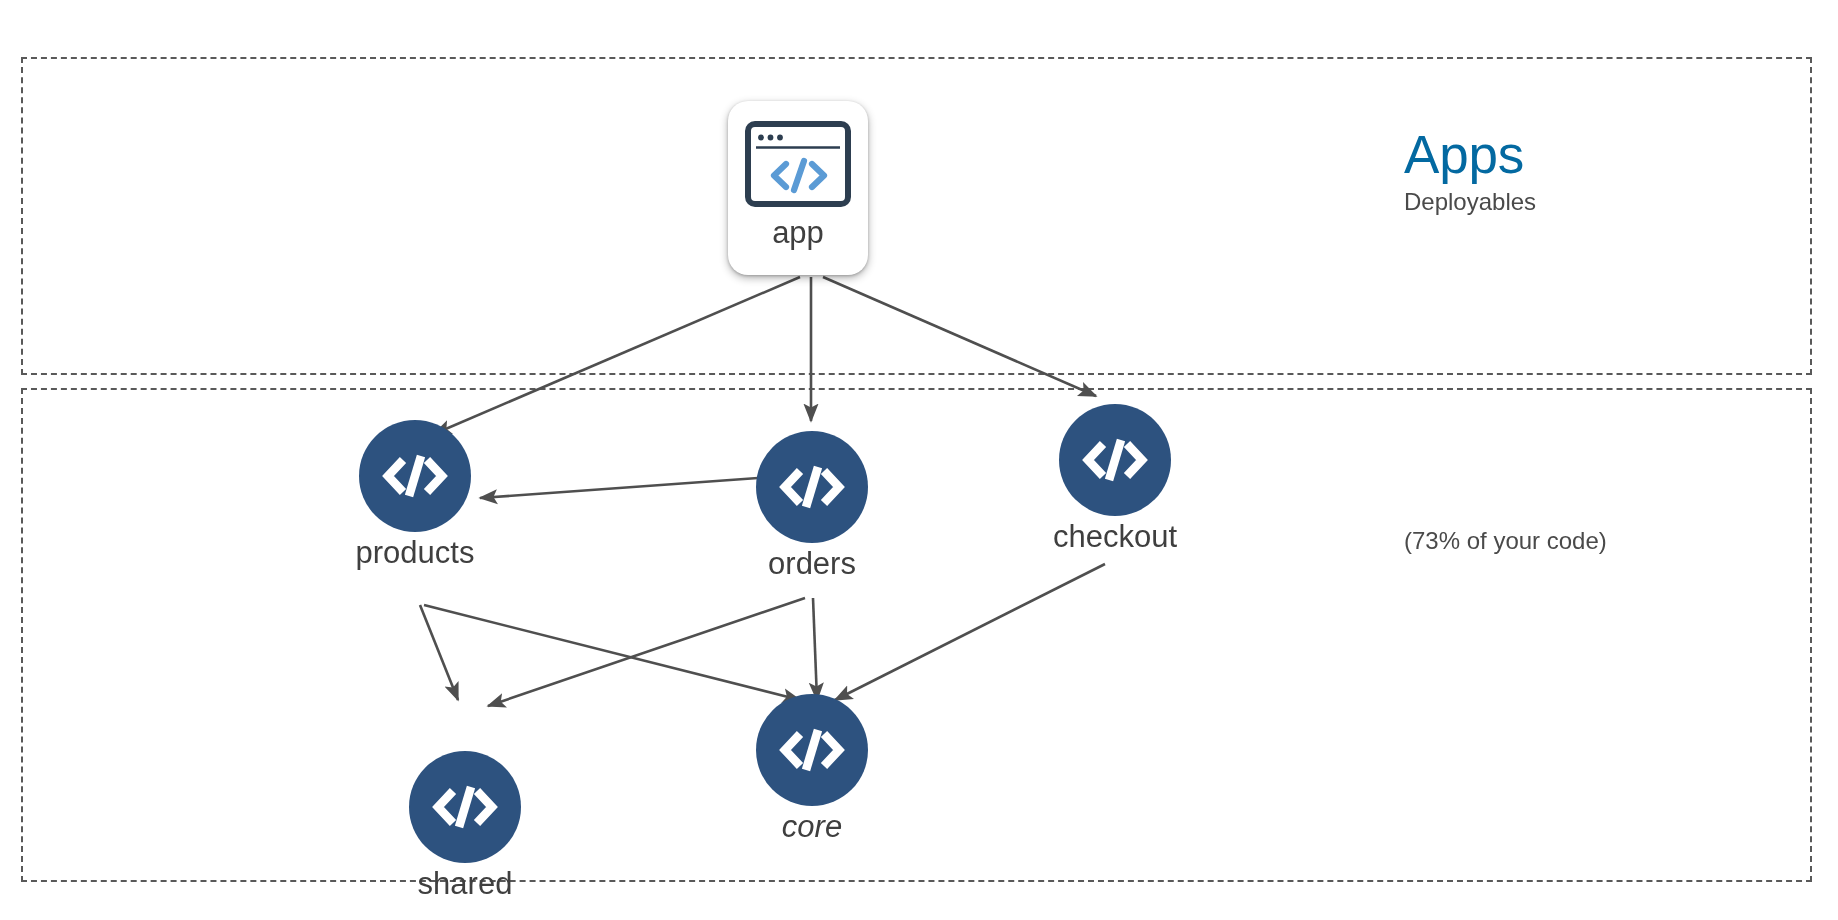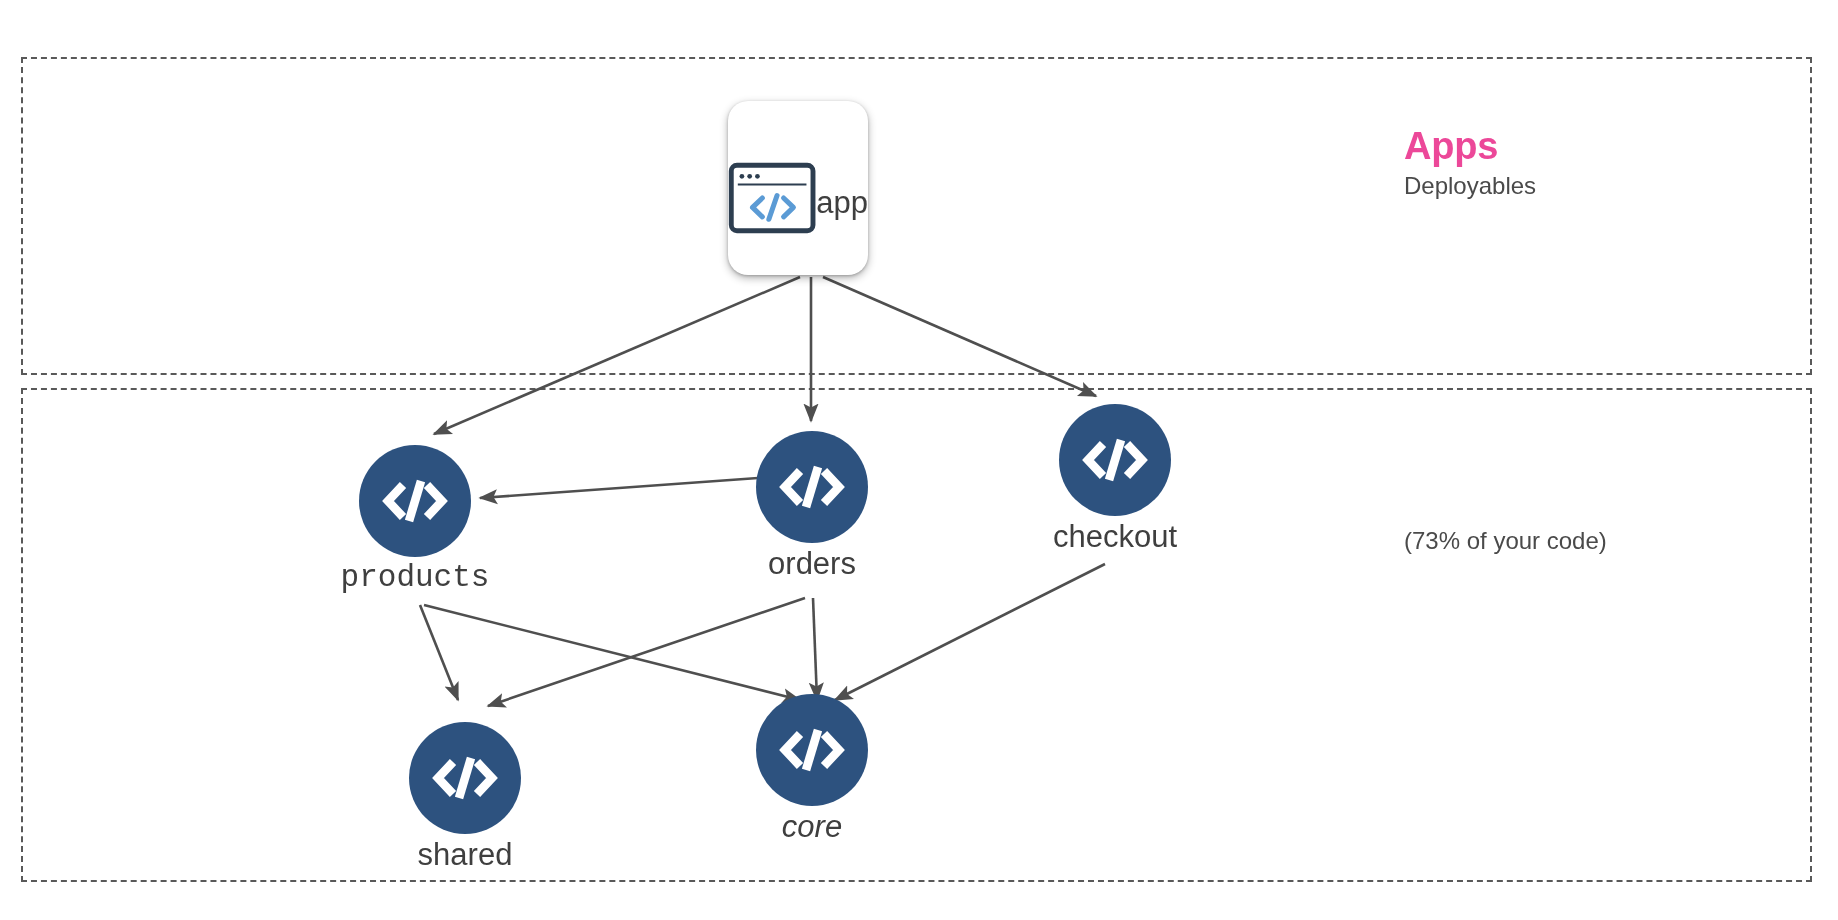--- a/index.html
+++ b/index.html
@@ -31,24 +31,24 @@
   #zone-libs  { left: 21px; top: 388px; width: 1791px; height: 494px; }
 
   
   .zone-caption {
     position: absolute;
     color: #3f3f3f;
     line-height: 1.08;
   }
   .zone-caption .zc-title {
     display: block;
-    font-size: 38px;
-    font-weight: bold;
+    font-size: 53px;
+    font-weight: normal;
     letter-spacing: -0.2px;
-    color: #ec4899;
+    color: #0369a1;
   }
   .zone-caption .zc-sub {
     display: block;
     font-size: 24px;
     font-weight: normal;
     color: #4a4a4a;
     margin-top: 6px;
   }
   #caption-apps { left: 1404px; top: 126px; }
   #caption-libs { left: 1404px; top: 522px; }
@@ -72,21 +72,21 @@
   #node-app {
     position: absolute;
     left: 728px;
     top: 101px;
     width: 140px;
     height: 174px;
     background: #ffffff;
     border-radius: 20px;
     box-shadow: 0 3px 9px rgba(0,0,0,0.30), 0 1px 3px rgba(0,0,0,0.22);
     display: flex;
-    flex-direction: row;
+    flex-direction: column;
     align-items: center;
     justify-content: flex-start;
     padding-top: 19px;
     box-sizing: border-box;
   }
   .browser-icon {
     width: 108px;
     height: 88px;
     display: block;
   }
@@ -116,24 +116,24 @@
   }
   .lib-circle svg { width: 74px; height: 74px; display: block; }
   .lib-label {
     font-size: 31px;
     color: #3f3f3f;
     margin-top: 5px;
     line-height: 1;
     white-space: nowrap;
   }
 
-  #node-products { left: 359px; top: 445px; font-family: Liberation Mono, monospace; }
+  #node-products { left: 359px; top: 420px; }
   #node-orders   { left: 756px; top: 431px; }
   #node-checkout { left: 1059px; top: 404px; text-align: center; }
-  #node-shared   { left: 409px; top: 722px; }
+  #node-shared   { left: 409px; top: 751px; }
   #node-core     { left: 756px; top: 694px; font-style: italic; }
 </style>
 </head>
 <body>
 
 <div id="stage">
 
   <div class="zone" id="zone-apps"></div>
   <div class="zone" id="zone-libs"></div>
 

